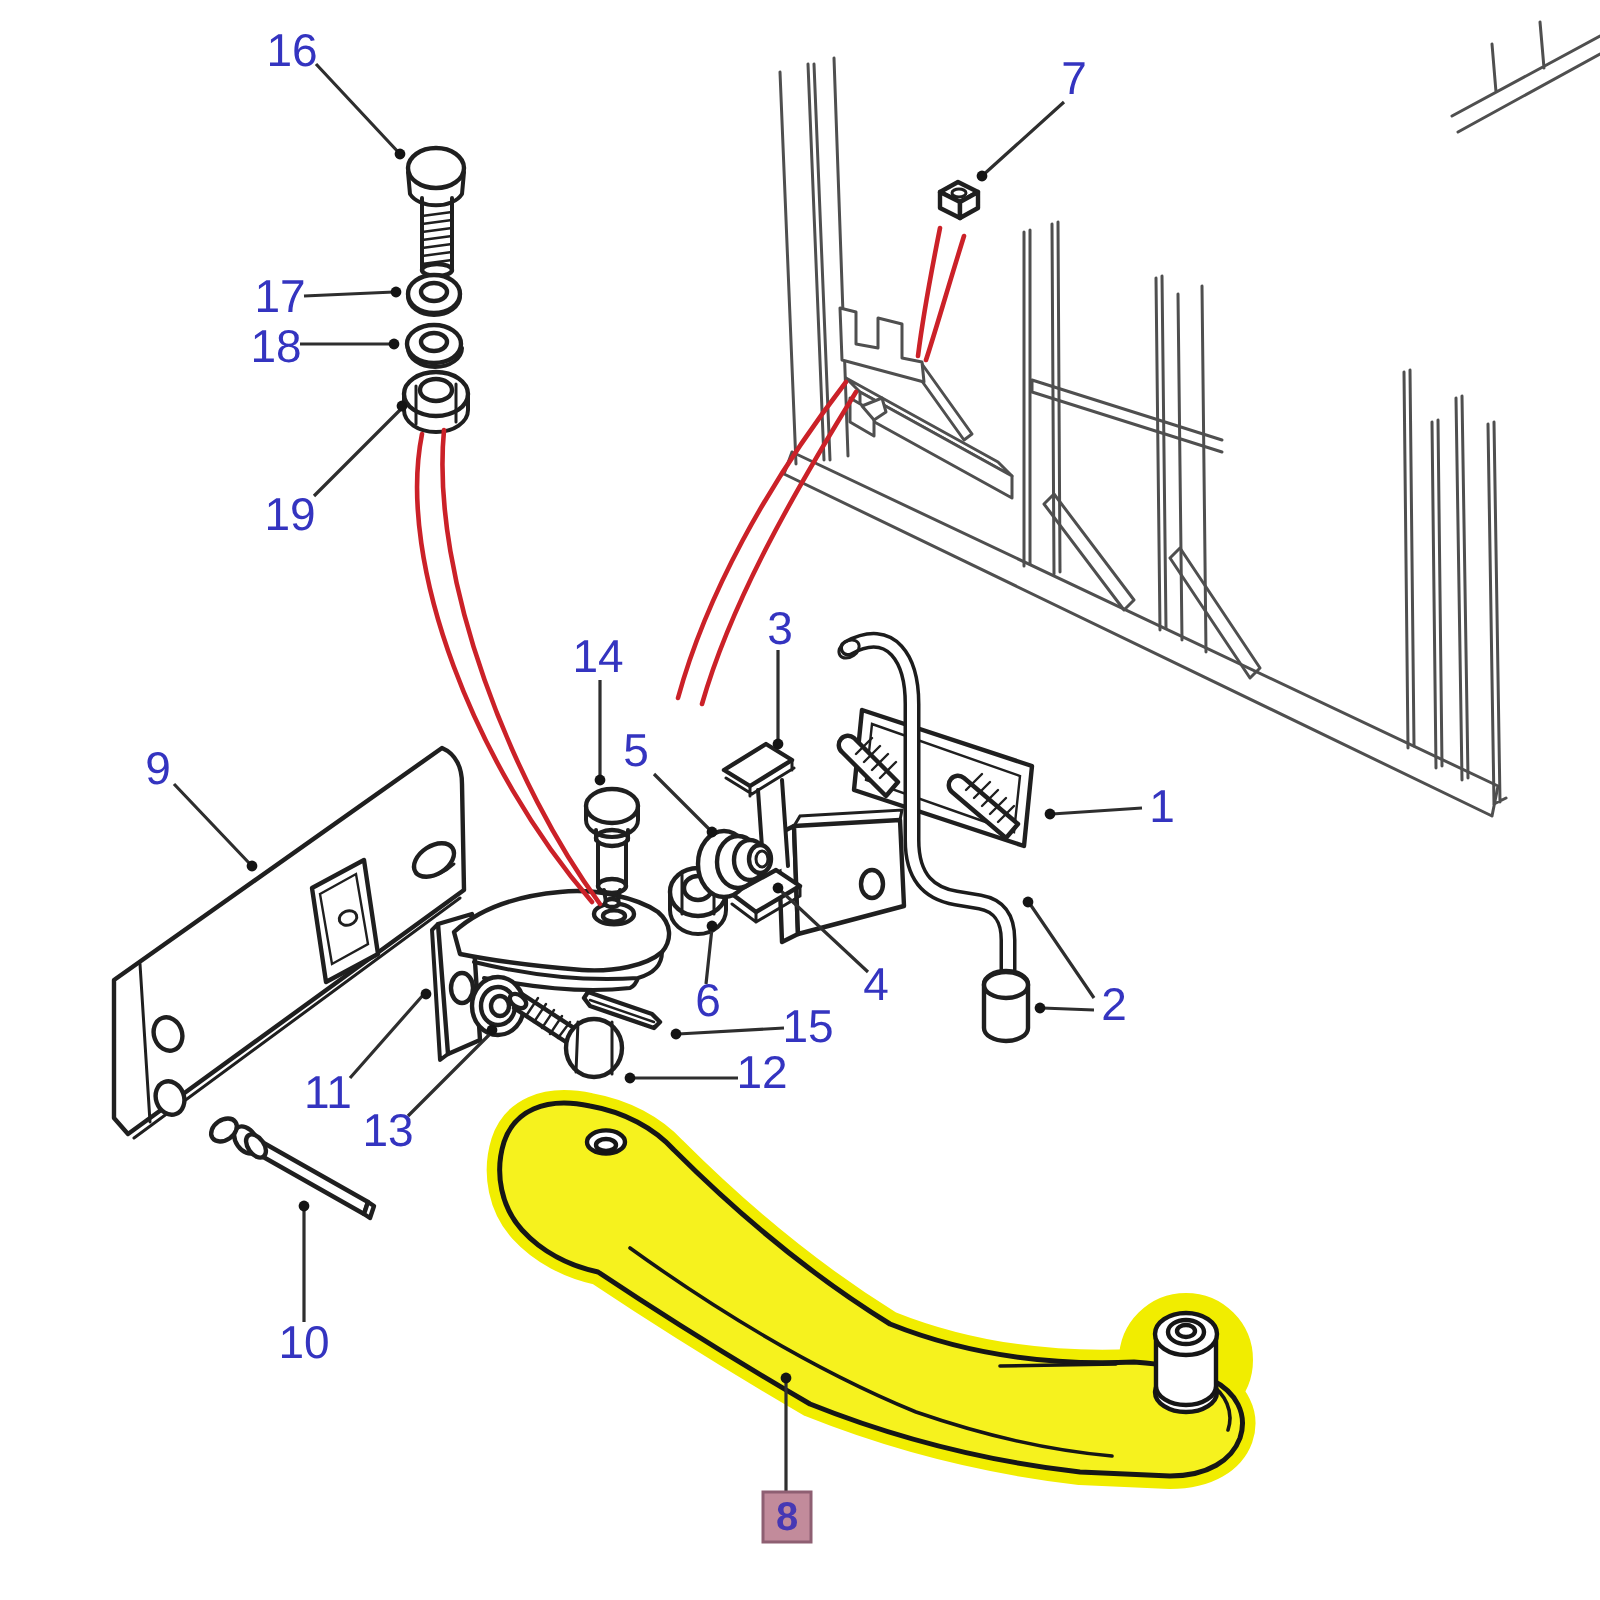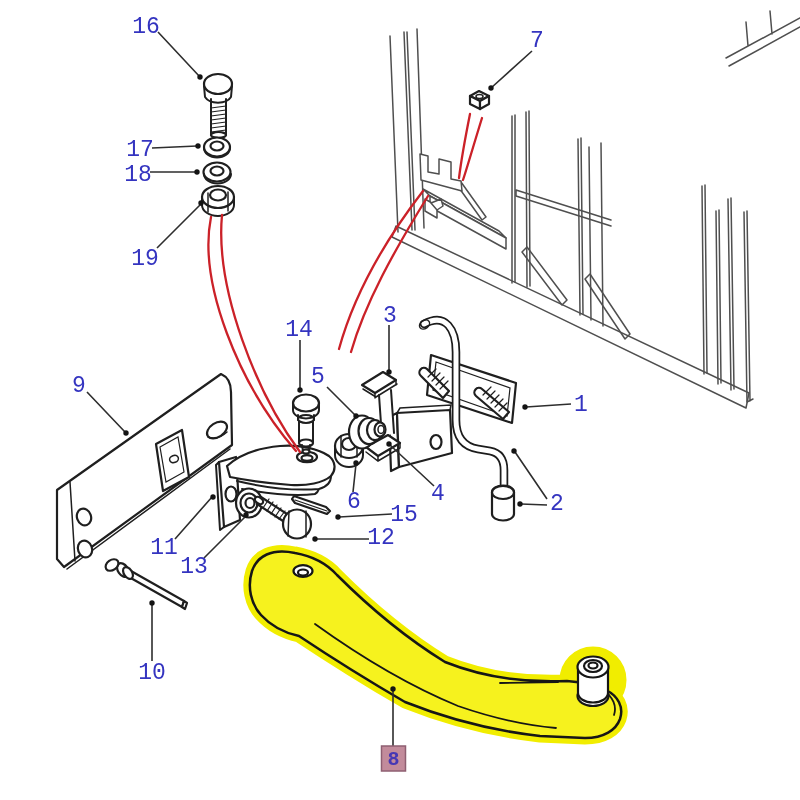--- a/index.html
+++ b/index.html
@@ -1,17 +1,17 @@
 <!DOCTYPE html>
 <html><head>
 <meta charset="utf-8">
 <style>
   html,body{margin:0;padding:0;background:#ffffff;}
   .stage{position:relative;width:800px;height:800px;background:#ffffff;overflow:hidden;
-         font-family:Liberation Mono, monospace;}
+         font-family:Liberation Sans, sans-serif;}
   svg{display:block;}
   
   .ln{fill:none;stroke:#1f1f1f;stroke-width:2;stroke-linecap:round;stroke-linejoin:round;}
   .fw{fill:#ffffff;stroke:#1f1f1f;stroke-width:2.2;stroke-linejoin:round;}
   .thin{fill:none;stroke:#1f1f1f;stroke-width:1.2;stroke-linecap:round;}
   .med{fill:none;stroke:#1f1f1f;stroke-width:1.5;stroke-linecap:round;}
   
   .fr{fill:none;stroke:#4f4f4f;stroke-width:1.5;stroke-linecap:round;stroke-linejoin:round;}
   .frw{fill:#ffffff;stroke:#4f4f4f;stroke-width:1.5;stroke-linejoin:round;}
   

